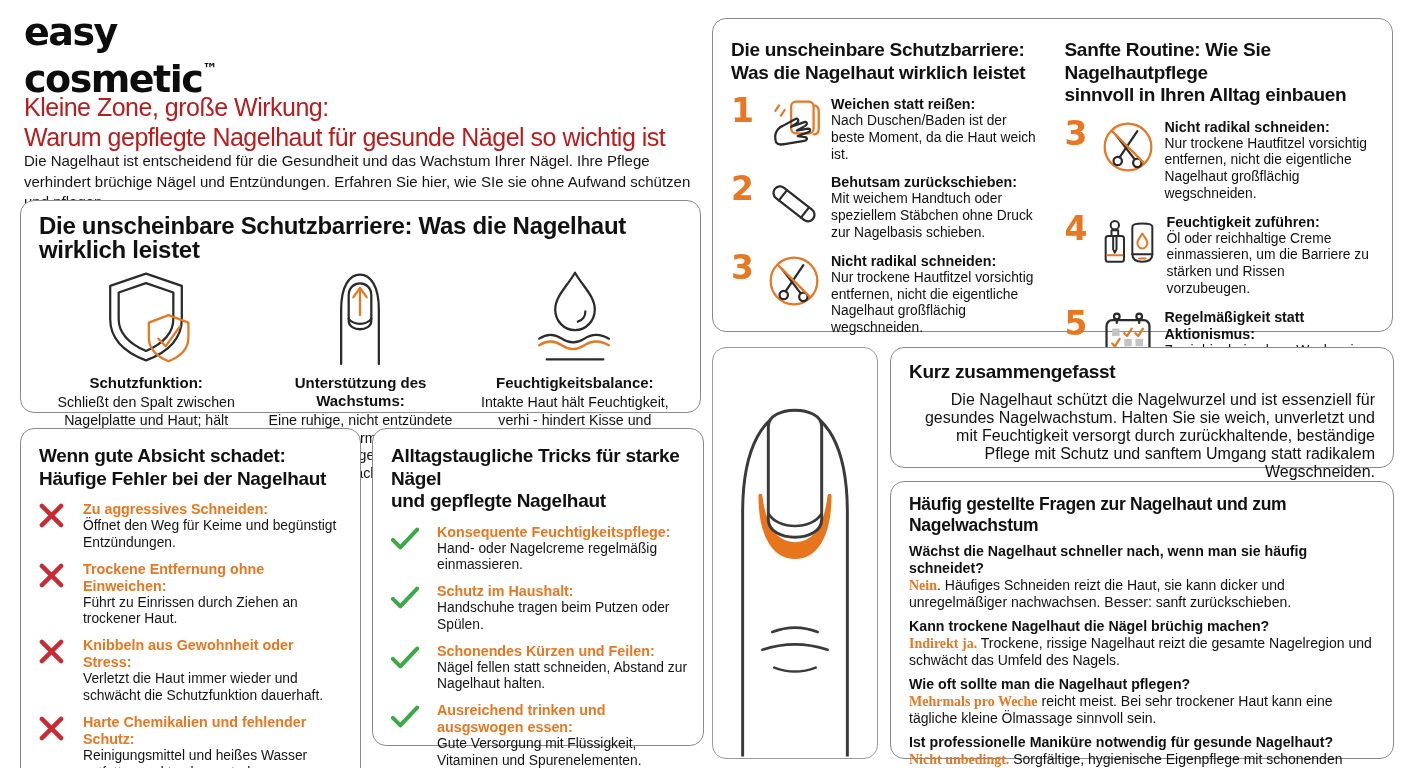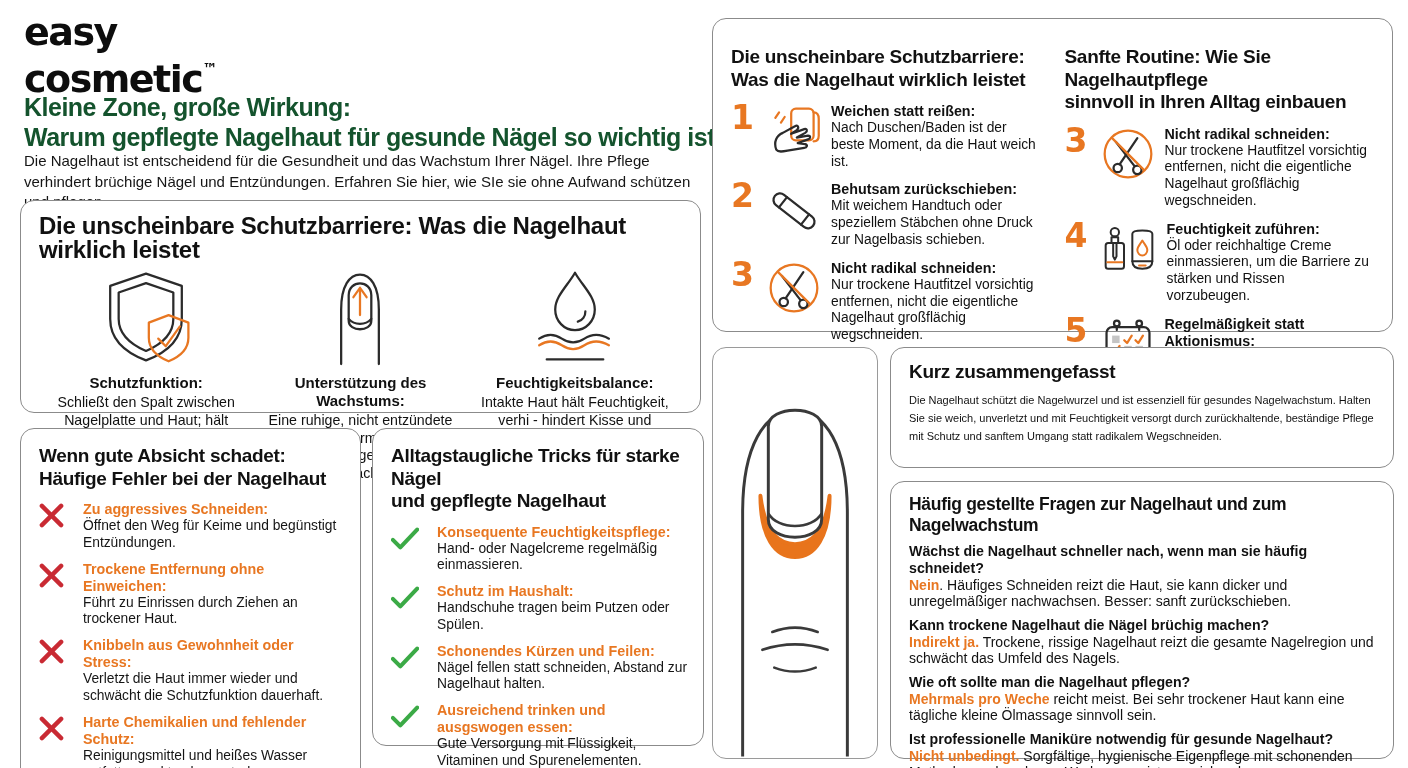--- a/index.html
+++ b/index.html
@@ -14,22 +14,22 @@
   .box {
     position:absolute;
     background:#fff;
     border:1.6px solid #8b8b8b;
     border-radius:14px;
   }
   
   .logo { position:absolute; left:24px; top:14px; font-family:"DejaVu Sans", sans-serif;
           font-weight:bold; font-size:38px; line-height:37px; letter-spacing:-1.5px; color:#0d0d0d; }
   .logo .tm { font-size:15px; letter-spacing:0; vertical-align:18px; }
-  .headline { position:absolute; left:24px; top:92px; font-weight:bold; font-size:25px;
-              line-height:30px; letter-spacing:-0.5px; color:#14532d; }
+  .headline { position:absolute; left:24px; top:92px; font-weight:normal; font-size:25px;
+              line-height:30px; letter-spacing:-0.5px; color:#b91c1c; }
   .intro { position:absolute; left:24px; top:151px; width:672px; font-size:15px; line-height:20.5px; color:#151515; }
 
   
   #barrier { left:20px; top:200px; width:681px; height:213px; padding:13px 18px 0; }
   .box-title-lg { font-weight:bold; font-size:24px; letter-spacing:-0.3px; line-height:24px; }
   .bar-cols { display:flex; margin-top:4px; }
   .bar-col { flex:1; text-align:center; padding:0 8px; }
   .bicon { height:100px; display:flex; align-items:flex-end; justify-content:center; }
   .bar-col h3 { font-size:15px; font-weight:bold; margin-top:8px; line-height:18px; }
   .bar-col p { font-size:14.2px; line-height:17.5px; margin-top:2px; }
@@ -38,45 +38,45 @@
   #mistakes { left:20px; top:428px; width:341px; height:360px; padding:16px 16px 0 18px; }
   #tricks   { left:372px; top:428px; width:332px; height:318px; padding:16px 14px 0 18px; }
   .box-title-md { font-weight:bold; font-size:19px; line-height:22.5px; letter-spacing:-0.3px; }
   .fault-list { margin-top:11px; }
   .fault { display:flex; gap:18px; margin-bottom:9px; }
   .fault .mark { flex:0 0 26px; padding-top:2px; }
   .fault h4 { font-size:14.3px; font-weight:bold; color:#E87722; line-height:17px; }
   .fault p  { font-size:13.8px; line-height:16.8px; color:#151515; }
 
   
-  #routine { left:712px; top:18px; width:681px; height:314px; padding:27px 20px 0 18px; display:flex; gap:26px; }
+  #routine { left:712px; top:18px; width:681px; height:314px; padding:20px 20px 0 18px; display:flex; gap:26px; }
   .routine-col { flex:1; }
   .steps { margin-top:12px; }
   .step { display:flex; gap:8px; margin-bottom:11px; }
   .step .num { flex:0 0 26px; font-size:33px; line-height:30px; font-weight:bold; color:#E87722;
                font-family:"DejaVu Sans", sans-serif; letter-spacing:-1px; }
   .step .sicon { flex:0 0 58px; display:flex; justify-content:center; align-items:flex-start; }
   .step h4 { font-size:14.3px; font-weight:bold; line-height:17px; }
   .step p { font-size:13.8px; line-height:16.8px; }
 
   
   #finger { left:712px; top:347px; width:166px; height:412px; border-color:#9a9a9a; }
   #finger svg { display:block; width:100%; height:100%; }
 
   
   #summary { left:890px; top:347px; width:504px; height:121px; padding:13px 18px 0; }
-  #summary p { margin-top:7px; font-size:11px; line-height:18.2px; }
+  #summary p { margin-top:7px; font-size:16px; line-height:18.2px;text-align:right; }
 
   
   #faq { left:890px; top:481px; width:504px; height:278px; padding:12px 18px 0; }
   .faq-title { font-weight:bold; font-size:17.5px; line-height:21px; letter-spacing:-0.3px; }
   .qa { margin-top:7px; }
   .qa h4 { font-size:14.2px; font-weight:bold; line-height:16.8px; }
   .qa p { font-size:14px; line-height:16.6px; }
-  .hl { color:#E87722; font-weight:bold; }
+  .hl { color:#E87722; font-weight:bold;font-family:Liberation Serif, serif; }
 
   svg .k { stroke:#2b2b2b; fill:none; stroke-width:2.4; stroke-linecap:round; stroke-linejoin:round; }
   svg .o { stroke:#E87722; fill:none; stroke-width:2.4; stroke-linecap:round; stroke-linejoin:round; }
 </style>
 </head>
 <body>
 
 <div class="logo">
   <div>easy</div>
   <div><span>cosmetic</span><span class="tm">™</span></div>

